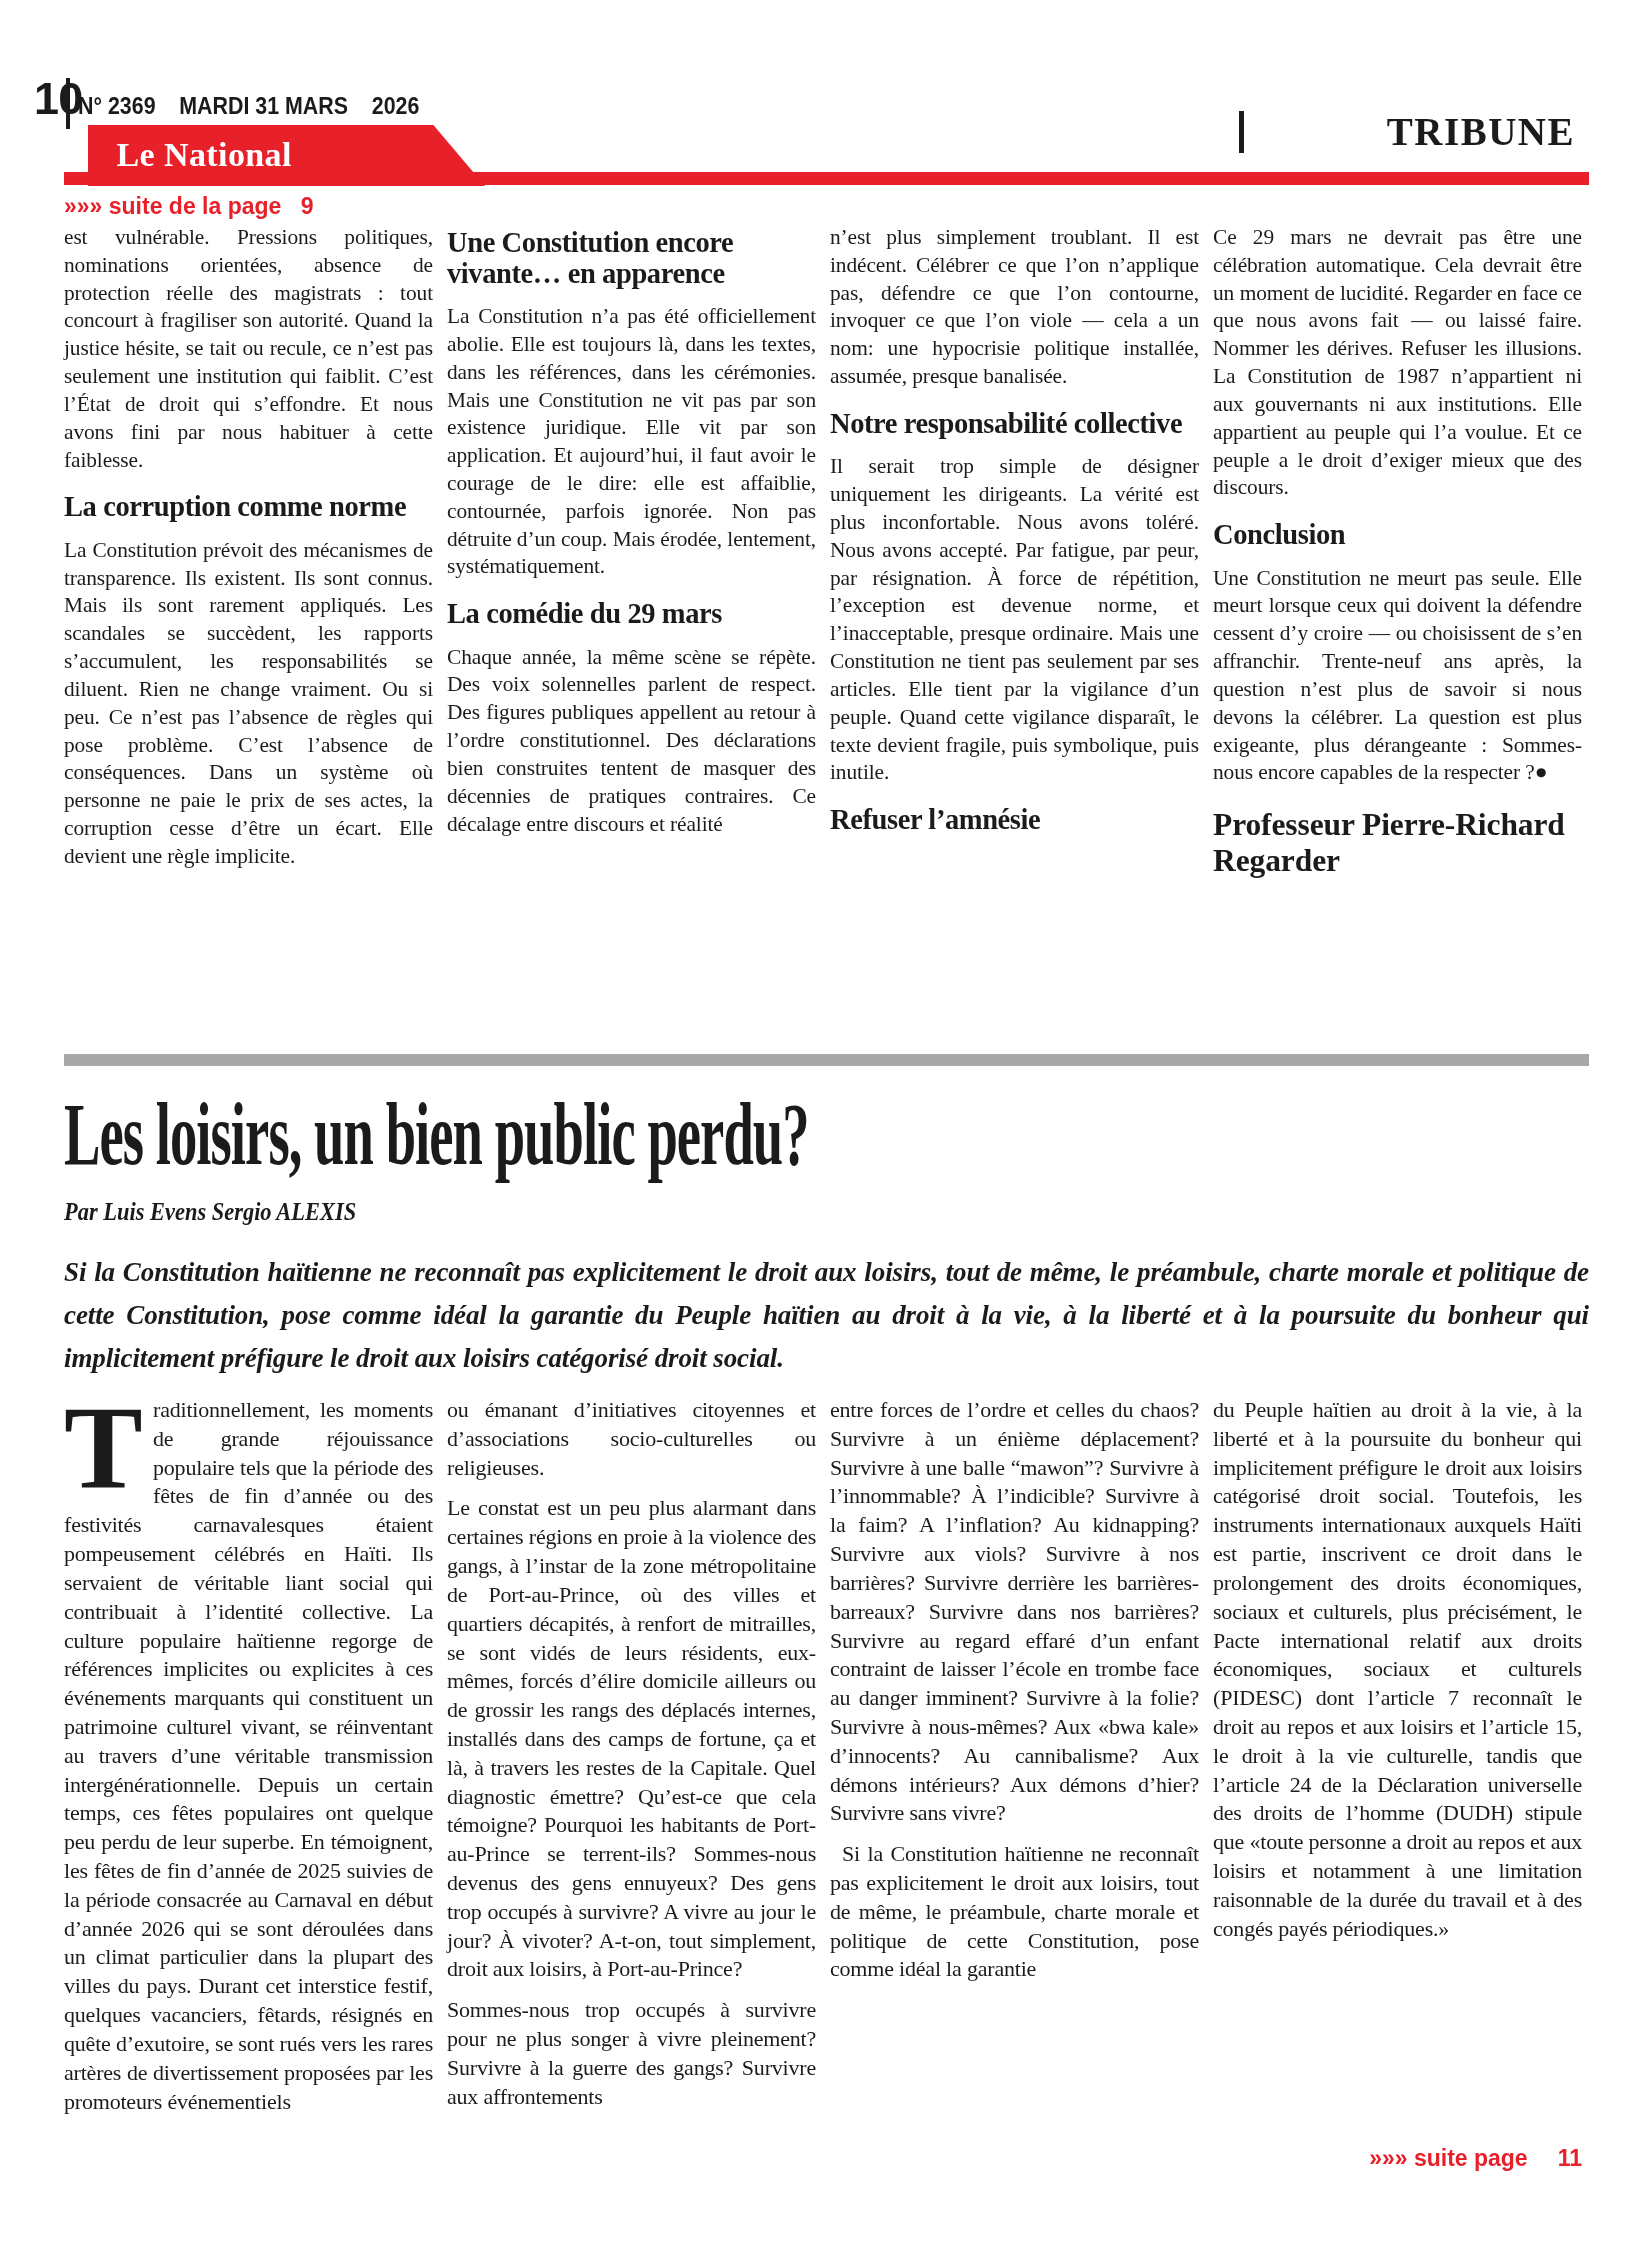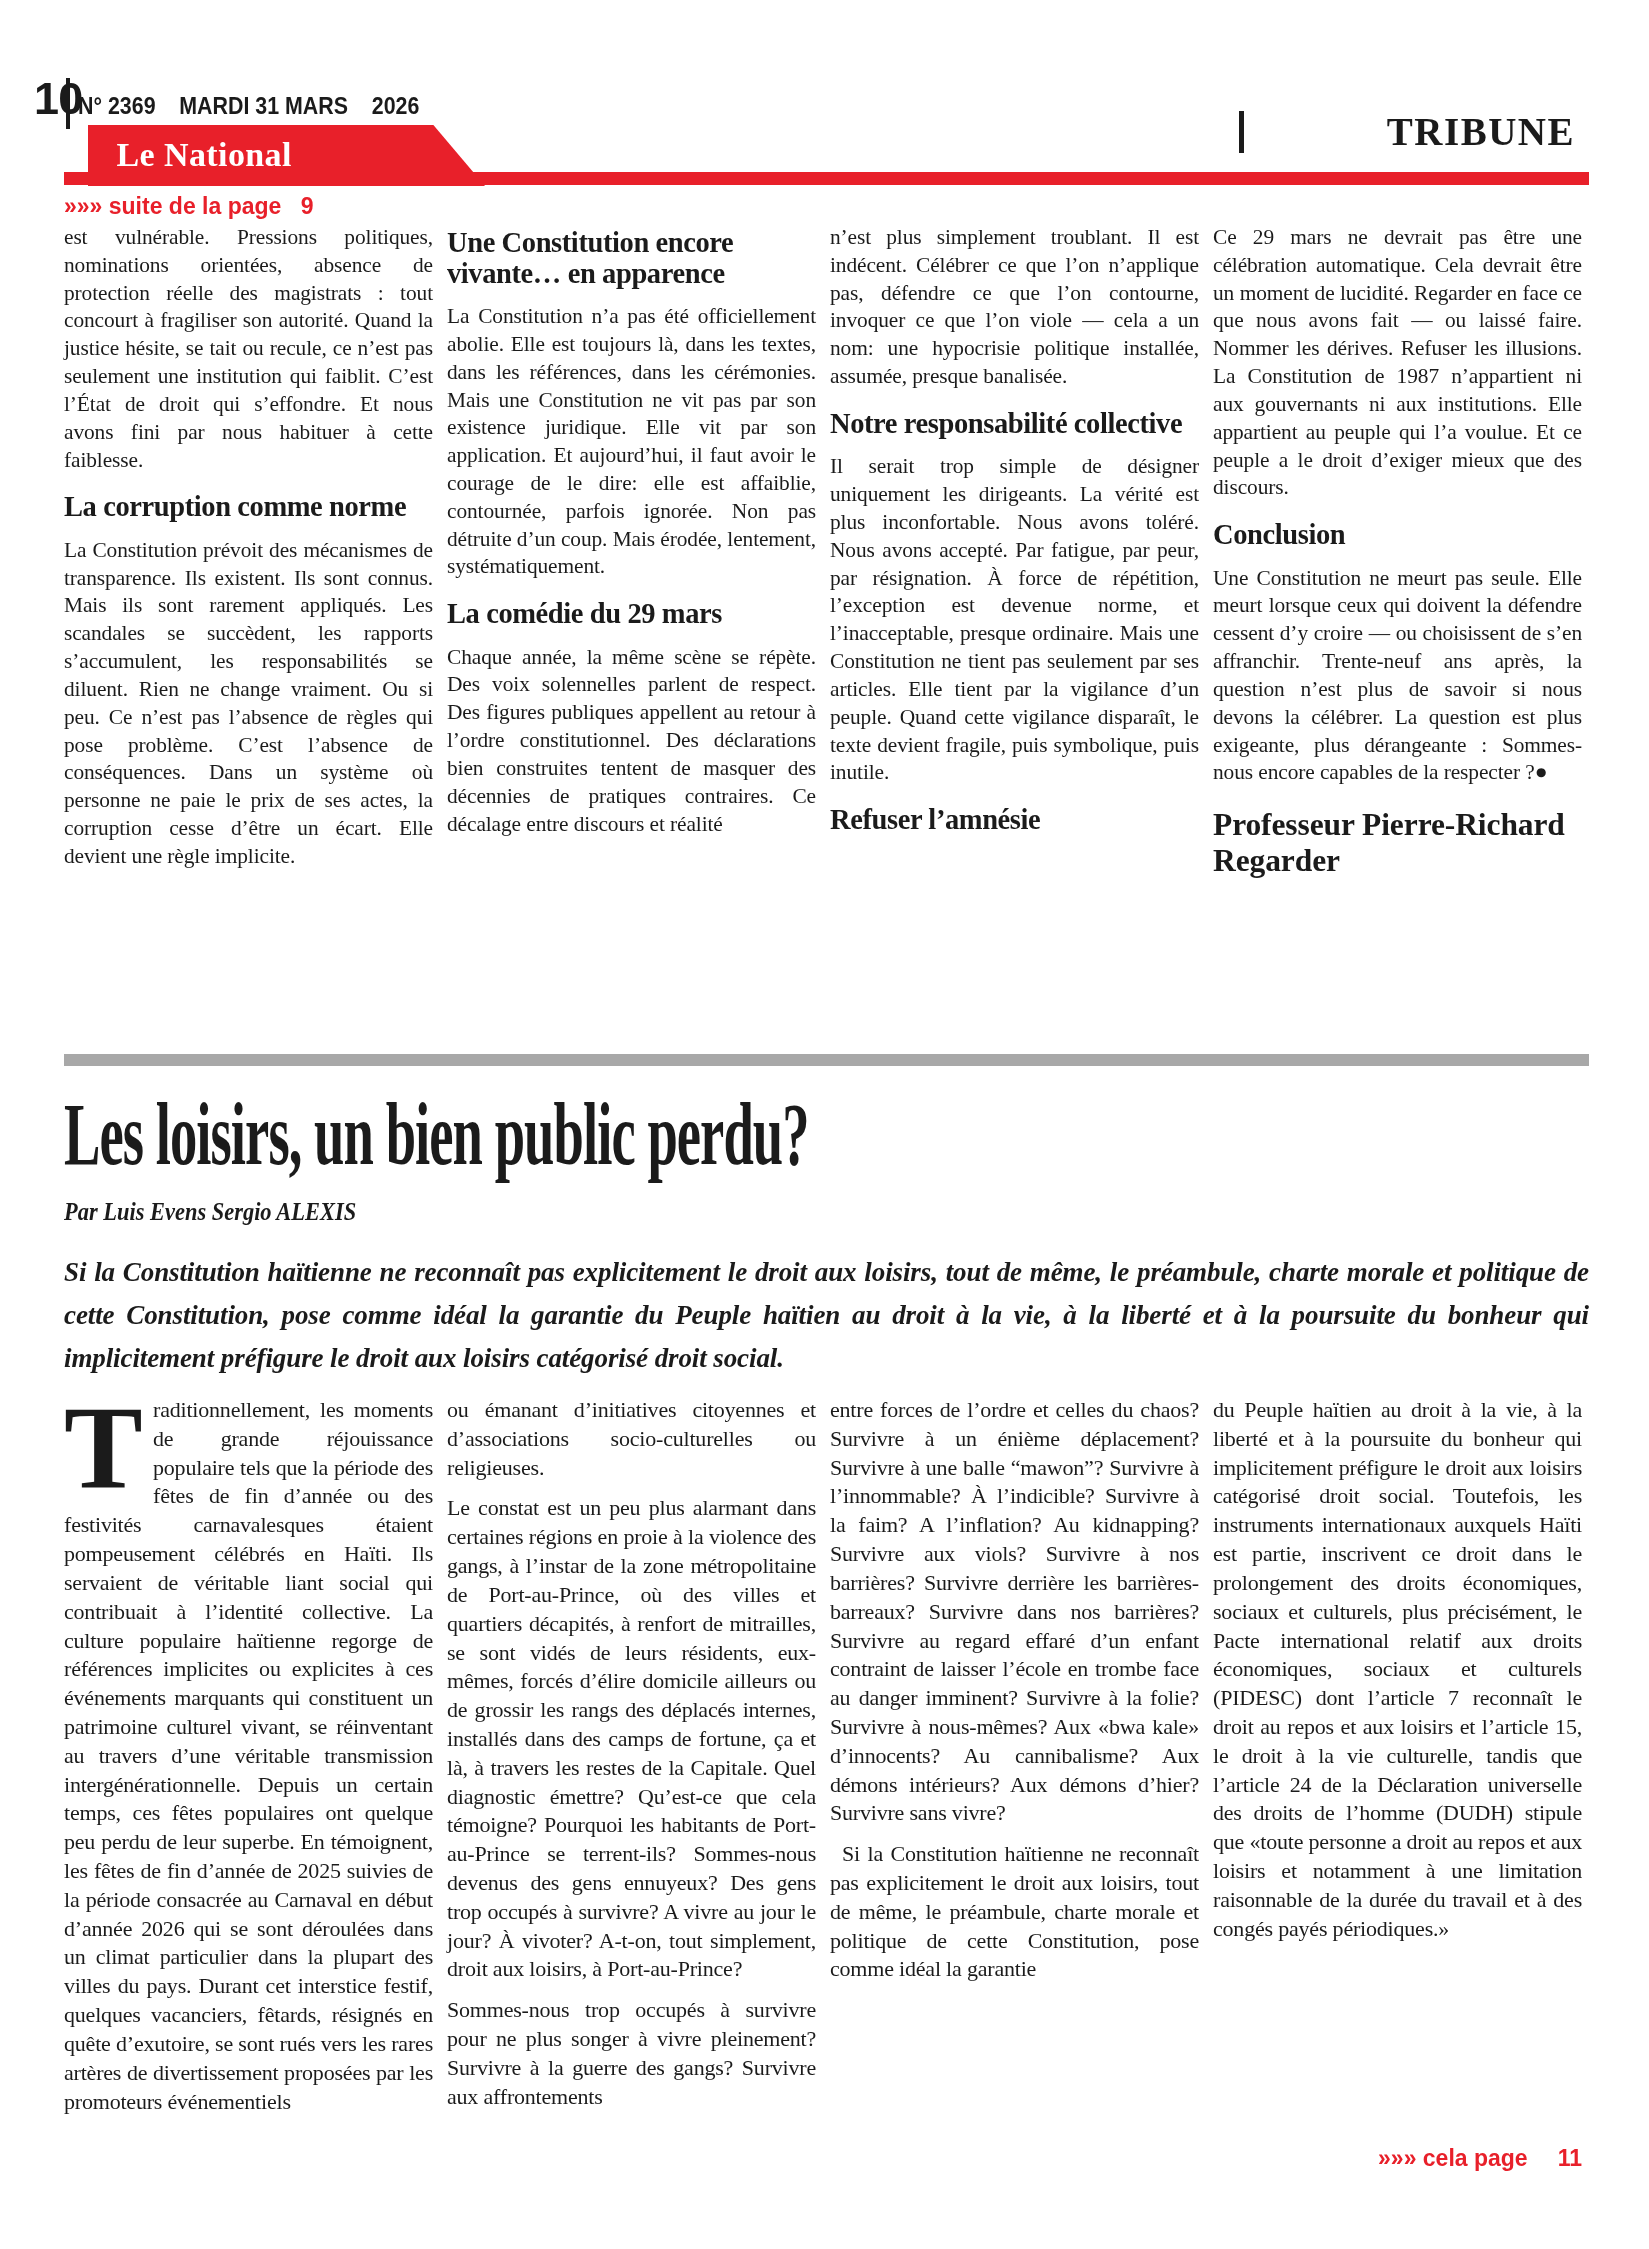--- a/index.html
+++ b/index.html
@@ -121,17 +121,17 @@
   <div class="col a2 c3">
     <p>entre forces de l’ordre et celles du chaos? Survivre à un énième déplacement? Survivre à une balle “mawon”? Survivre à l’innommable? À l’indicible? Survivre à la faim? A l’inflation? Au kidnapping? Survivre aux viols? Survivre à nos barrières? Survivre derrière les barrières-barreaux? Survivre dans nos barrières? Survivre au regard effaré d’un enfant contraint de laisser l’école en trombe face au danger imminent? Survivre à la folie? Survivre à nous-mêmes? Aux «bwa kale» d’innocents? Au cannibalisme? Aux démons intérieurs? Aux démons d’hier? Survivre sans vivre?</p>
     <p class="indent">Si la Constitution haïtienne ne reconnaît pas explicitement le droit aux loisirs, tout de même, le préambule, charte morale et politique de cette Constitution, pose comme idéal la garantie</p>
   </div>
 
   <div class="col a2 c4">
     <p>du Peuple haïtien au droit à la vie, à la liberté et à la poursuite du bonheur qui implicitement préfigure le droit aux loisirs catégorisé droit social. Toutefois, les instruments internationaux auxquels Haïti est partie, inscrivent ce droit dans le prolongement des droits économiques, sociaux et culturels,  plus précisément, le Pacte international relatif aux droits économiques, sociaux et culturels (PIDESC) dont l’article 7 reconnaît le droit au repos et aux loisirs et l’article 15, le droit à la vie culturelle,  tandis que l’article 24 de la Déclaration universelle des droits de l’homme (DUDH) stipule que «toute personne a droit au repos et aux loisirs et notamment à une limitation raisonnable de la durée du travail et à des congés payés périodiques.»</p>
   </div>
 
   <div class="suite-to">
-    <span>»»» cela page</span><span class="pg">11</span>
+    <span>»»» suite page</span><span class="pg">11</span>
   </div>
 
 </div>
 
 
 </body></html>

